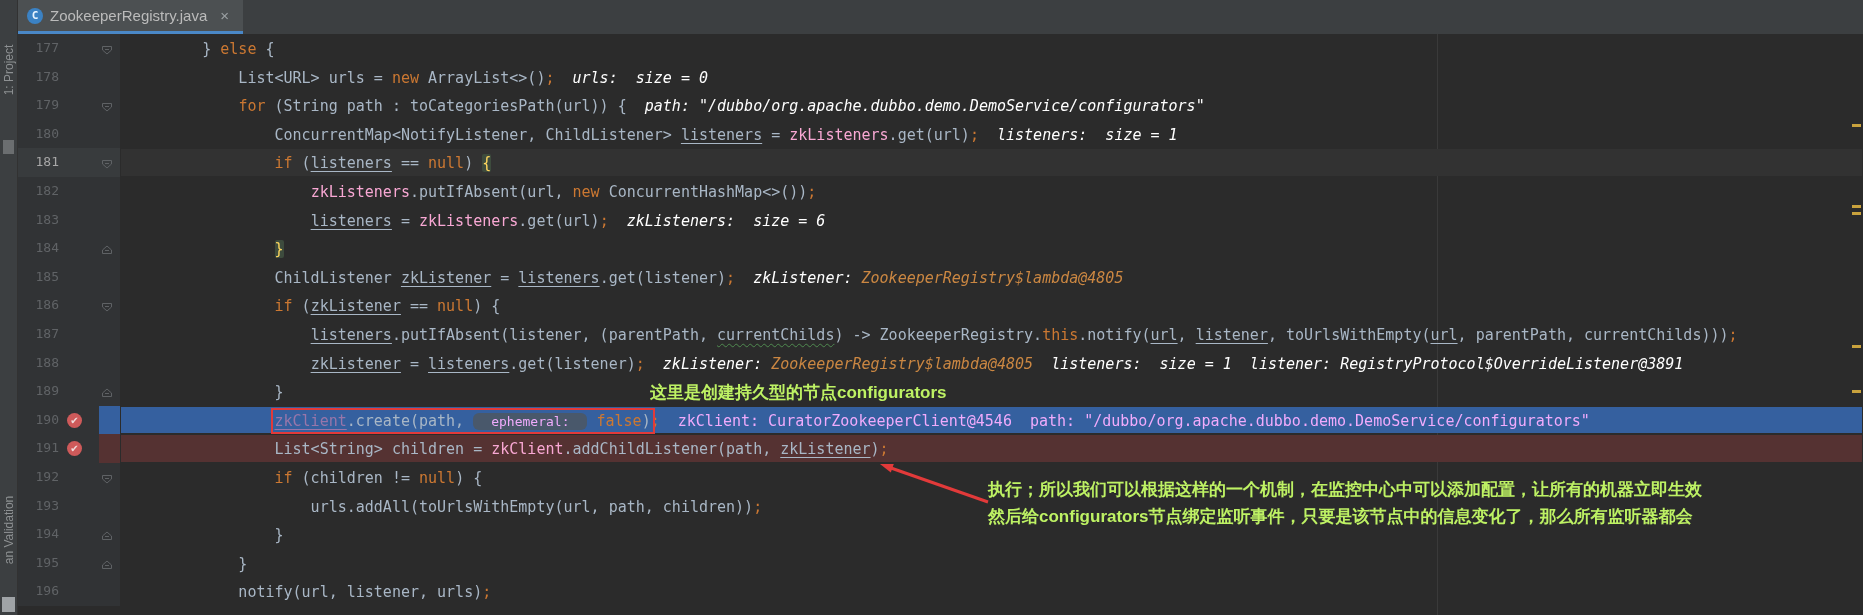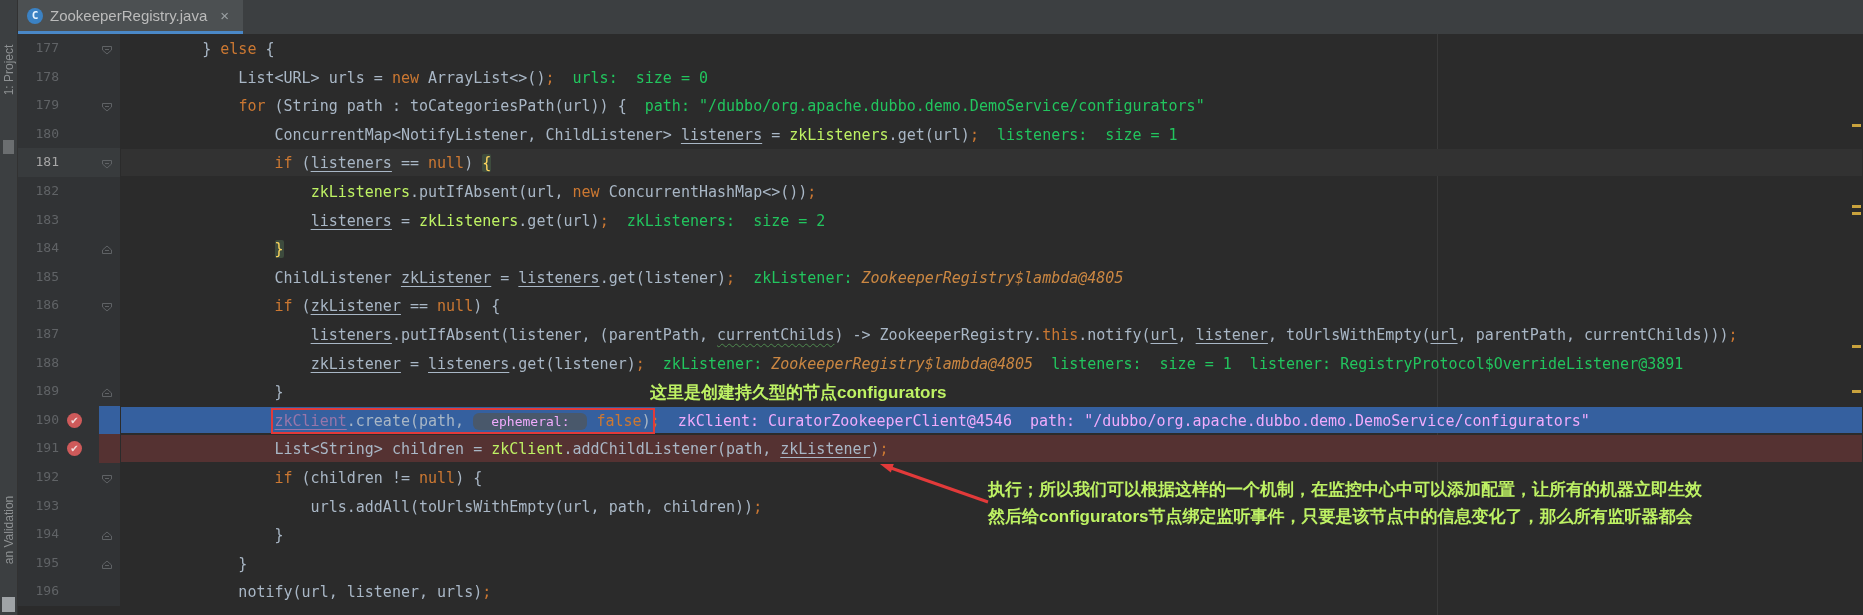--- a/index.html
+++ b/index.html
@@ -39,27 +39,27 @@
   .r-caret pre{background:#323232}
   .r-caret .ln{color:#A7A7A7}
   .r-exec pre{background:#35609F}
   .r-exec .gutter{background:linear-gradient(90deg,#313335 82px,#35609F 82px)}
   .r-bp pre{background:#553232}
   .r-bp .gutter{background:linear-gradient(90deg,#313335 82px,#553232 82px)}
 
   
   .tk-d{color:#A9B7C6}
   .tk-k{color:#CC7832}
-  .tk-f{color:#bef264}
+  .tk-f{color:#f9a8d4}
   .tk-u{color:#A9B7C6;text-decoration:underline;text-underline-offset:3px;text-decoration-thickness:1px}
   .tk-fu{color:#9876AA;text-decoration:underline;text-underline-offset:3px;text-decoration-thickness:1px}
   .tk-sq{color:#A9B7C6;text-decoration:underline wavy #4F8A4F 1px;text-underline-offset:3px}
   .tk-mb{color:#FFD75E;background:#3D4B3D;border-radius:2px}
   .tk-chip{background:#49586B;color:#f0abfc;border-radius:6px;padding:1px 18px;font-size:13px;font-style:normal}
-  .tk-h{color:#22c55e;}
+  .tk-h{color:#ffffff;font-style:italic}
   .tk-ho{color:#CB8742;font-style:italic}
   .tk-hb{color:#f0abfc;}
   .redbox{outline:2px solid #E23A3A;outline-offset:2px}
 
   
   .markslayer{position:absolute;inset:0;pointer-events:none;z-index:6}
   .mark{position:absolute;right:2px;width:9px;height:3px;background:#C9A23D}
 
   
   .overlay{position:absolute;inset:0;pointer-events:none;z-index:7}
@@ -134,21 +134,21 @@
       <div class="row">
         <div class="gutter">
           <span class="ln">182</span>
         </div>
         <pre class="code"><span class="tk-d">                    </span><span class="tk-f">zkListeners</span><span class="tk-d">.putIfAbsent(url, </span><span class="tk-k">new</span><span class="tk-d"> ConcurrentHashMap&lt;&gt;())</span><span class="tk-k">;</span></pre>
       </div>
       <div class="row">
         <div class="gutter">
           <span class="ln">183</span>
         </div>
-        <pre class="code"><span class="tk-d">                    </span><span class="tk-u">listeners</span><span class="tk-d"> = </span><span class="tk-f">zkListeners</span><span class="tk-d">.get(url)</span><span class="tk-k">;</span><span class="tk-h">  zkListeners:  size = 2</span></pre>
+        <pre class="code"><span class="tk-d">                    </span><span class="tk-u">listeners</span><span class="tk-d"> = </span><span class="tk-f">zkListeners</span><span class="tk-d">.get(url)</span><span class="tk-k">;</span><span class="tk-h">  zkListeners:  size = 6</span></pre>
       </div>
       <div class="row">
         <div class="gutter">
           <span class="ln">184</span>
           <span class="fold"><svg width="12" height="12" viewBox="0 0 12 12">
               <polygon points="1.5,9.5 10.5,9.5 10.5,6 6,2 1.5,6" fill="none" stroke="#5F6265"></polygon>
               <line x1="4" y1="6.5" x2="8" y2="6.5" stroke="#5F6265"></line>
             </svg></span>
         </div>
         <pre class="code"><span class="tk-d">                </span><span class="tk-mb">}</span></pre>

